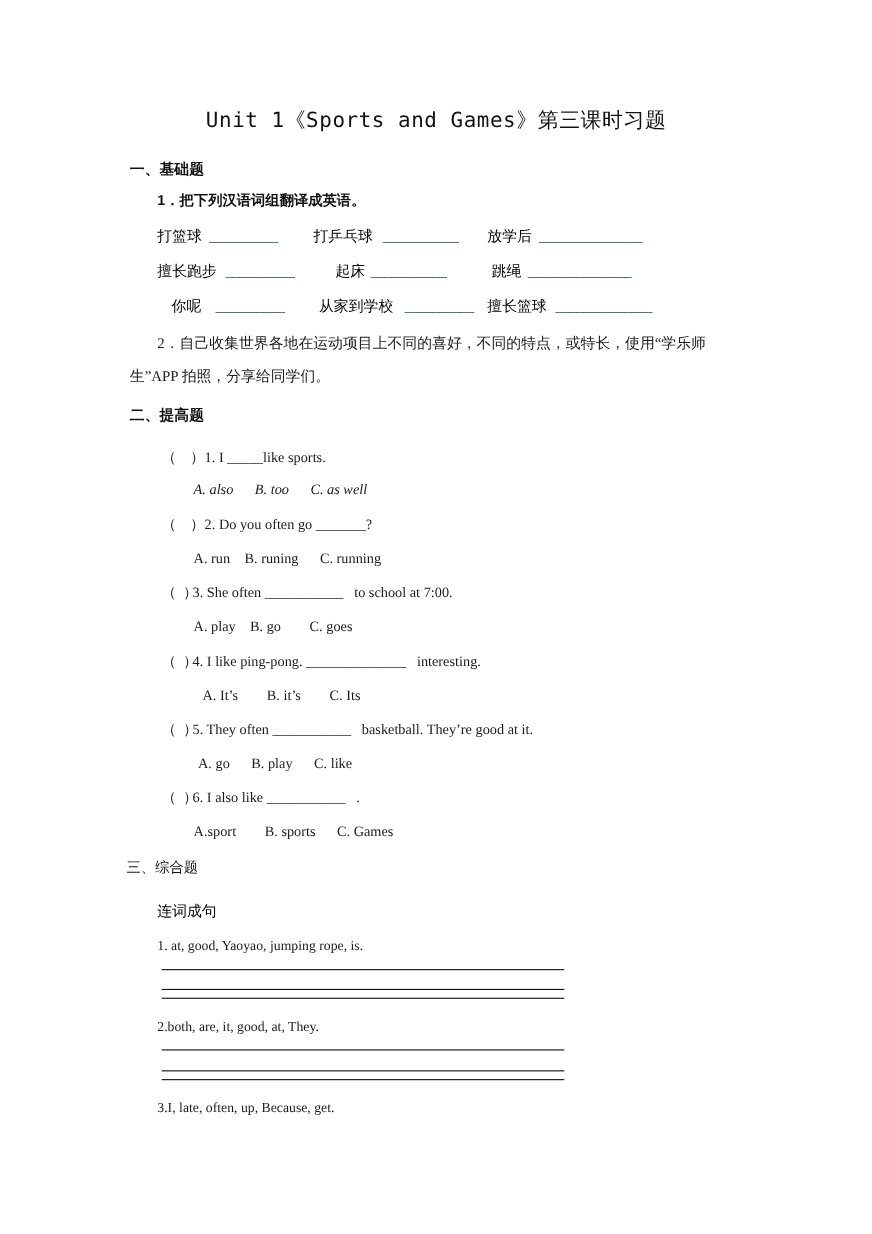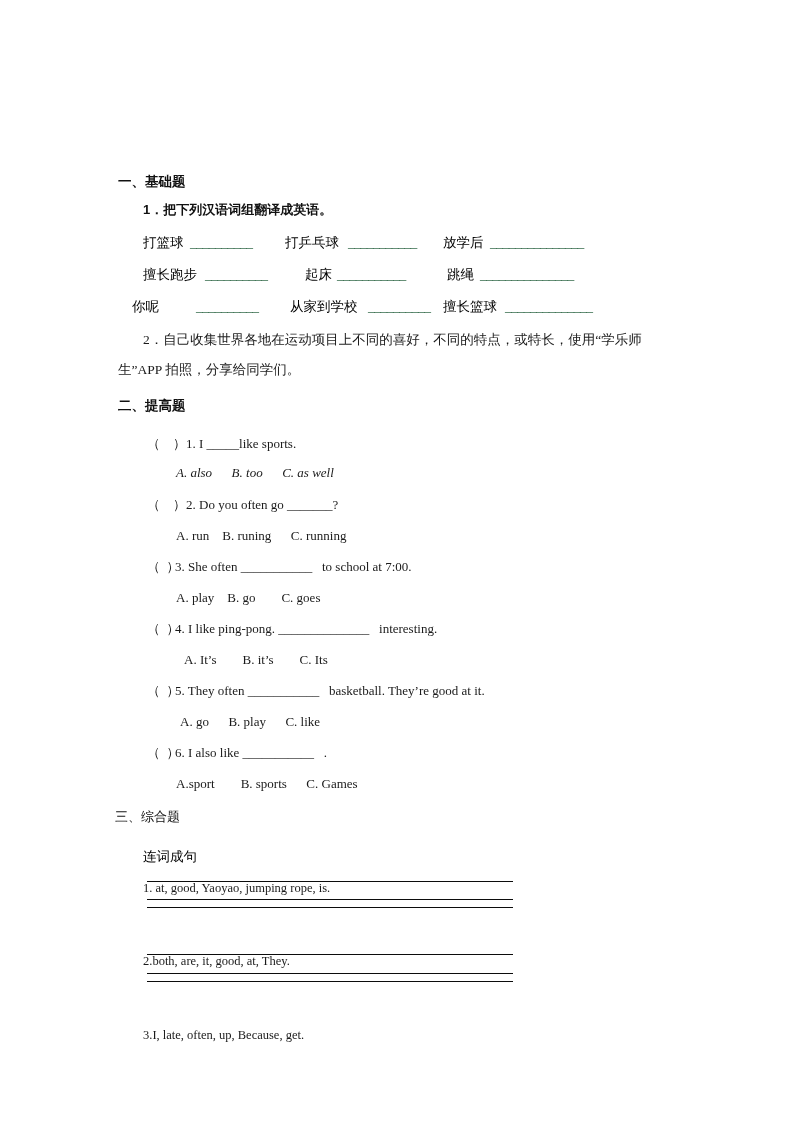--- a/index.html
+++ b/index.html
@@ -30,21 +30,20 @@
     letter-spacing: 0.5px;
     color: #111;
     white-space: nowrap;
   }
 
   
   .t {
     position: absolute;
     white-space: pre;
     line-height: 1.0;
-    margin-top: 28px;
   }
   .sec-head {
     font-family: "Liberation Sans", "DejaVu Sans", sans-serif;
     font-size: 13.5px;
     font-weight: bold;
     color: #111;
   }
   .sec-head-lg {
     font-family: "Liberation Sans", "DejaVu Sans", sans-serif;
     font-size: 13px;
@@ -87,40 +86,41 @@
     position: absolute;
     height: 0;
     border-top: 1.4px solid #0c0c0c;
   }
 </style>
 </head>
 <body>
 
 <div class="page">
 
+  <div class="doc-title">Unit 1《Sports and Games》第三课时习题</div>
 
   <div class="t sec-head" style="left:118px; top:147px;">一、基础题</div>
 
   <div class="t item-head" style="left:143px; top:175px;">1．把下列汉语词组翻译成英语。</div>
 
   <div class="t cn" style="left:143px; top:208px;">打篮球</div>
   <div class="t cn blankword" style="left:190px; top:208px;">__________</div>
   <div class="t cn" style="left:285px; top:208px;">打乒乓球</div>
   <div class="t cn blankword" style="left:348px; top:208px;">___________</div>
   <div class="t cn" style="left:443px; top:208px;">放学后</div>
   <div class="t cn blankword" style="left:490px; top:208px;">_______________</div>
 
   <div class="t cn" style="left:143px; top:240px;">擅长跑步</div>
   <div class="t cn blankword" style="left:205px; top:240px;">__________</div>
   <div class="t cn" style="left:305px; top:240px;">起床</div>
   <div class="t cn blankword" style="left:337px; top:240px;">___________</div>
   <div class="t cn" style="left:447px; top:240px;">跳绳</div>
   <div class="t cn blankword" style="left:480px; top:240px;">_______________</div>
 
-  <div class="t cn" style="left:132px; top:272px;">你呢</div>
+  <div class="t cn" style="left:156px; top:272px;">你呢</div>
   <div class="t cn blankword" style="left:196px; top:272px;">__________</div>
   <div class="t cn" style="left:290px; top:272px;">从家到学校</div>
   <div class="t cn blankword" style="left:368px; top:272px;">__________</div>
   <div class="t cn" style="left:443px; top:272px;">擅长篮球</div>
   <div class="t cn blankword" style="left:505px; top:272px;">______________</div>
 
   <div class="t cn-body" style="left:143px; top:305px;">2．自己收集世界各地在运动项目上不同的喜好，不同的特点，或特长，使用“学乐师</div>
   <div class="t cn-body" style="left:118px; top:335px;">生”APP 拍照，分享给同学们。</div>
 
   <div class="t sec-head" style="left:118px; top:371px;">二、提高题</div>

